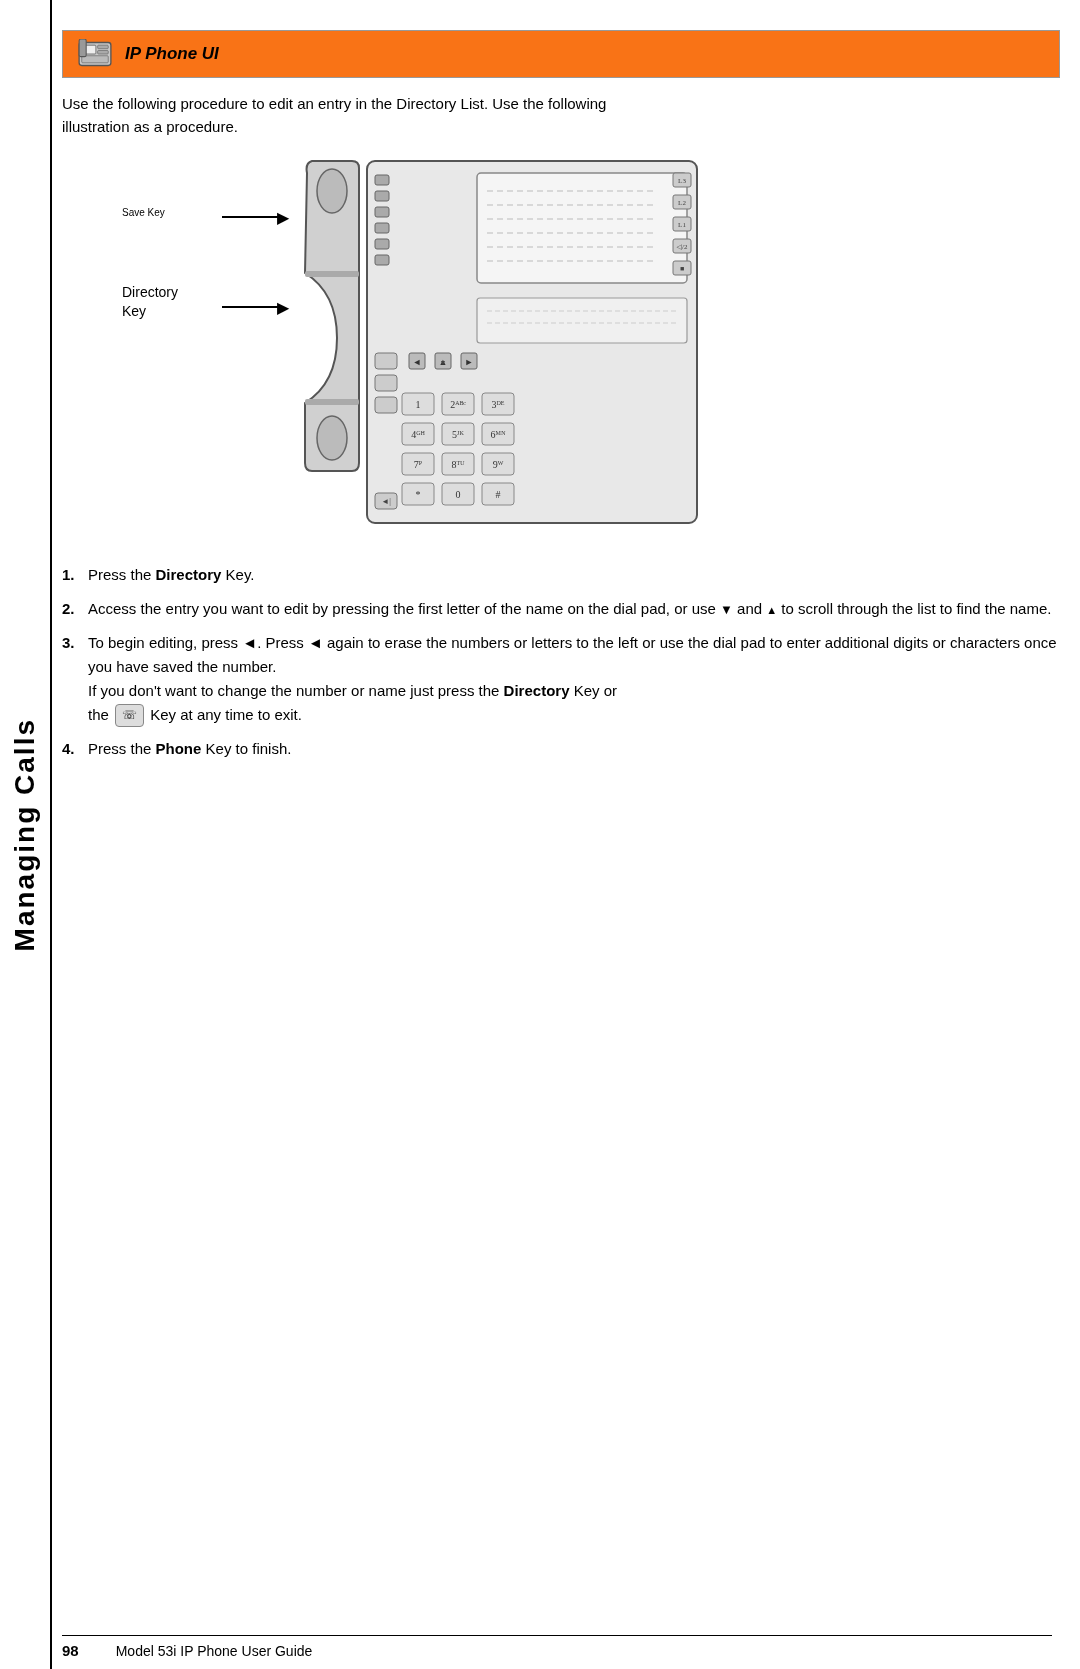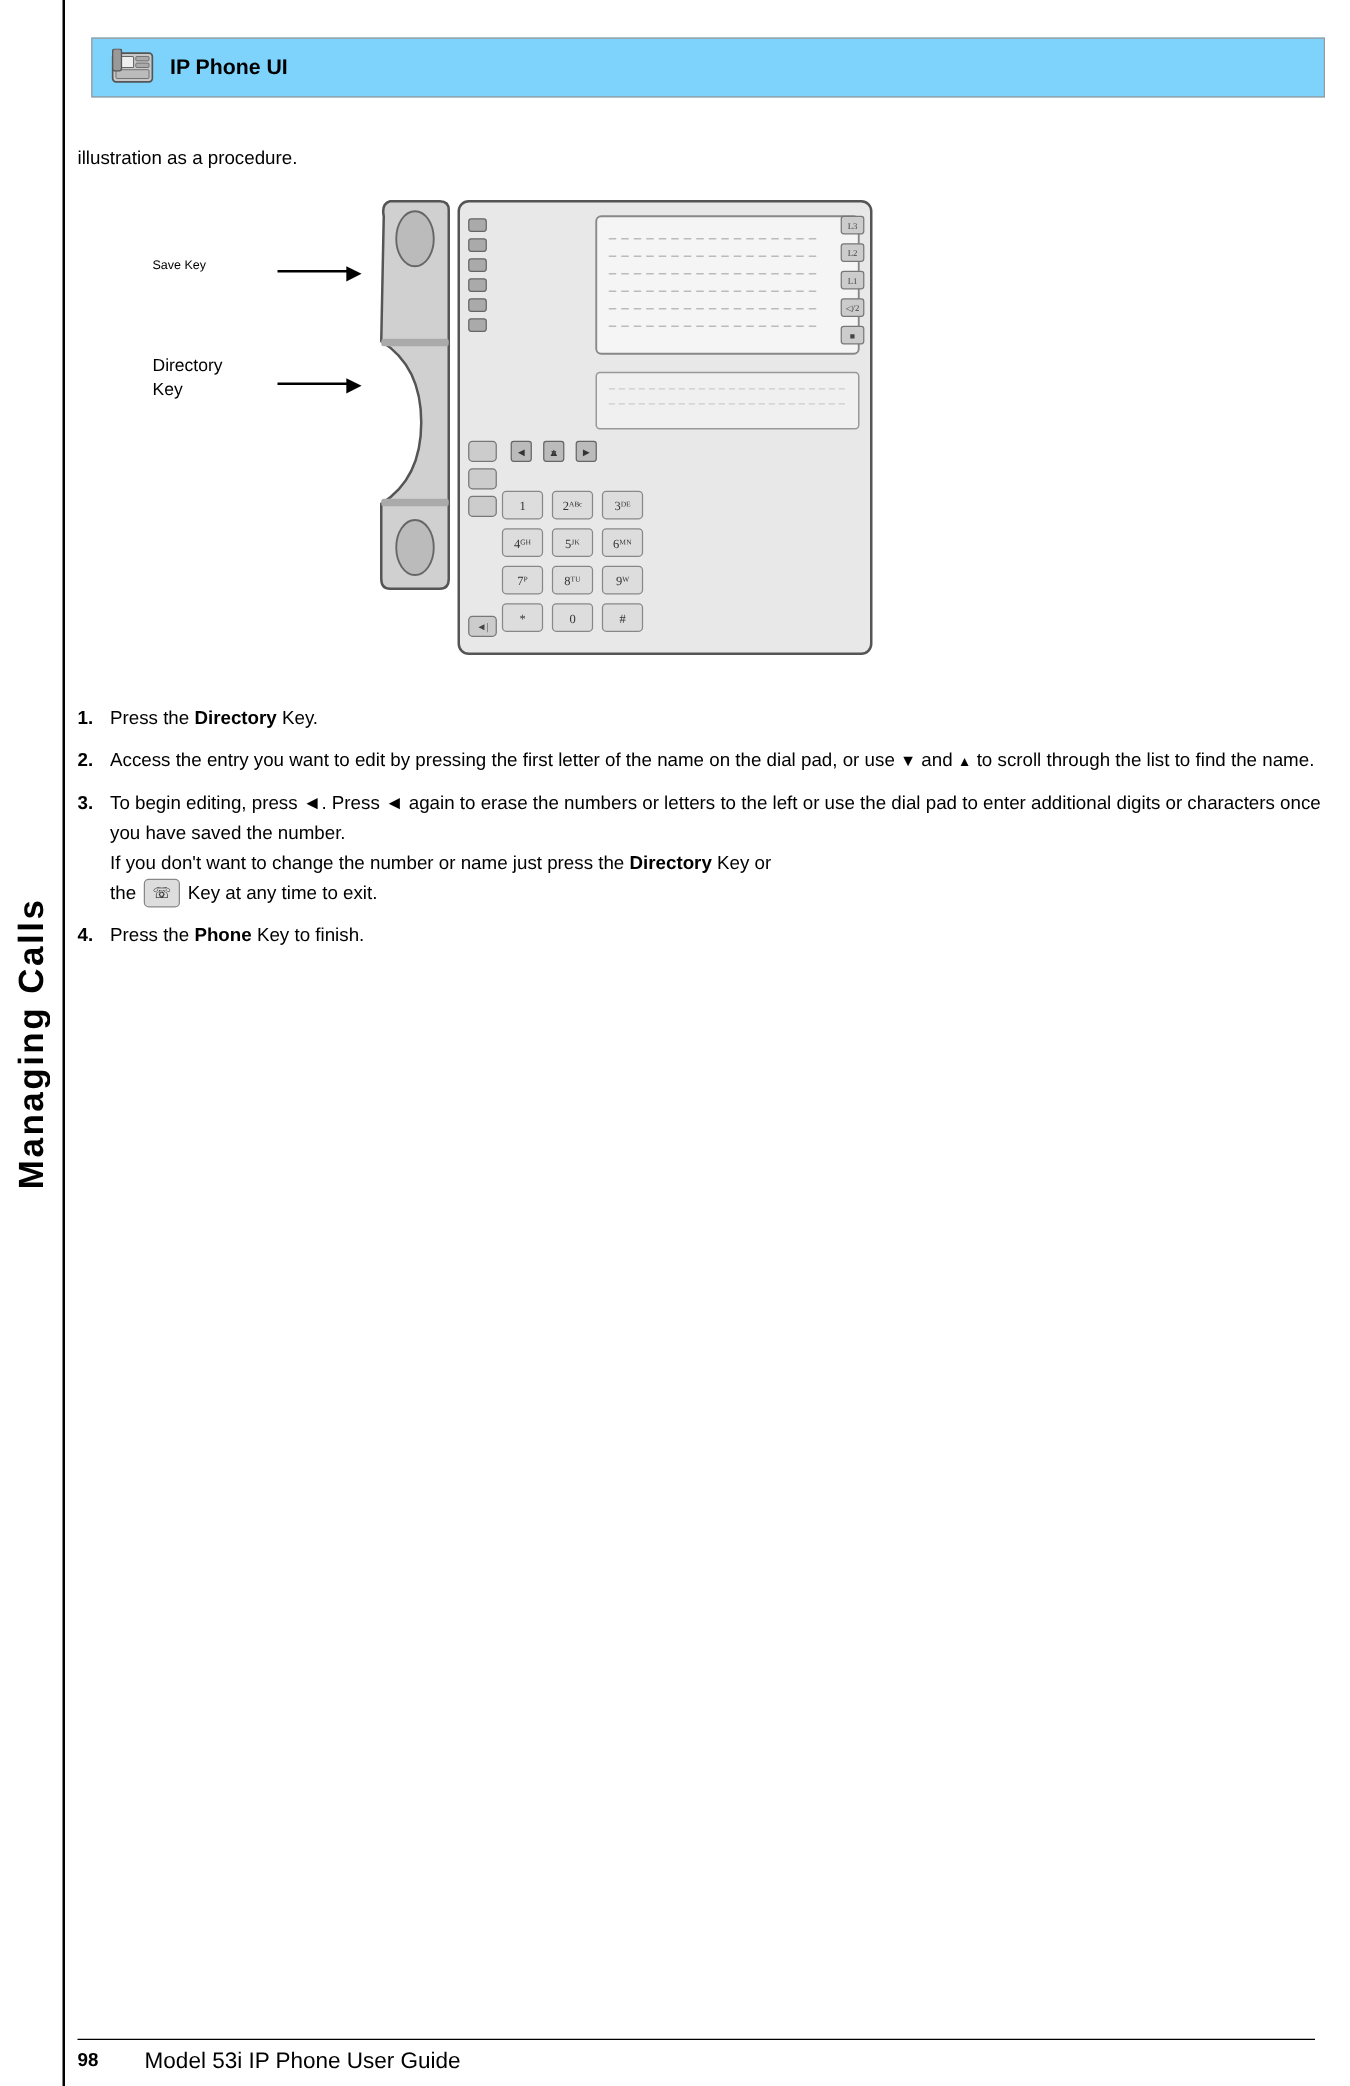--- a/index.html
+++ b/index.html
@@ -56,25 +56,26 @@
       font-family: Arial, sans-serif;
       margin-bottom: 6px;
       padding-bottom: 4px;
       border-bottom: 2px solid #000;
     }
 
     
     .ip-phone-header {
       display: flex;
       align-items: center;
-      background: #7dd3fc;
+      background: #f97316;
       border: 1px solid #999;
       padding: 8px 14px;
-      margin: 10px 0 14px 11px;
+      margin: 10px 0 14px 0;
       gap: 12px;
+      font-style: italic;
     }
 
     .ip-phone-icon {
       width: 36px;
       height: 30px;
     }
 
     .ip-phone-label {
       font-size: 17px;
       font-weight: bold;
@@ -122,21 +123,21 @@
     }
 
     .footer-page-num {
       font-weight: bold;
       font-size: 15px;
       font-family: Arial, sans-serif;
       margin-right: 14px;
     }
 
     .footer-text {
-      font-size: 18px;
+      font-size: 14px;
       font-family: Arial, sans-serif;
       padding-left: 23px;
     }
   </style>
 </head>
 <body>
 
 <div class="sidebar">
   <span class="sidebar-text">Managing Calls</span>
 </div>
@@ -151,21 +152,21 @@
       <rect x="5" y="7" width="16" height="10" rx="1" fill="#eee" stroke="#666" stroke-width="1"></rect>
       <rect x="23" y="7" width="12" height="4" rx="1" fill="#aaa" stroke="#666" stroke-width="0.8"></rect>
       <rect x="23" y="13" width="12" height="4" rx="1" fill="#aaa" stroke="#666" stroke-width="0.8"></rect>
       <rect x="5" y="19" width="30" height="8" rx="1" fill="#bbb" stroke="#666" stroke-width="0.8"></rect>
       <rect x="2" y="0" width="8" height="20" rx="2" fill="#999" stroke="#555" stroke-width="1.2"></rect>
     </svg>
     <span class="ip-phone-label">IP Phone UI</span>
   </div>
 
   <div class="body-text">
-    <br>
+    <span>Use the following procedure to edit an entry in the Directory List. Use the following</span><br>
     <span>illustration as a procedure.</span>
   </div>
 
   <div class="illustration-area">
 
     <div style="position:absolute; left:60px; top:54px; font-family:Arial,sans-serif; font-size:10px;">Save Key</div>
     <div style="position:absolute; left:60px; top:130px; font-family:Arial,sans-serif; font-size:14px; line-height:1.4;">Directory<br>Key</div>
 
     <div style="position:absolute; left:160px; top:63px; width:60px; height:2px; background:#000;"></div>
     <div style="position:absolute; left:215px; top:55px; font-size:16px; color:#000;">▶</div>

